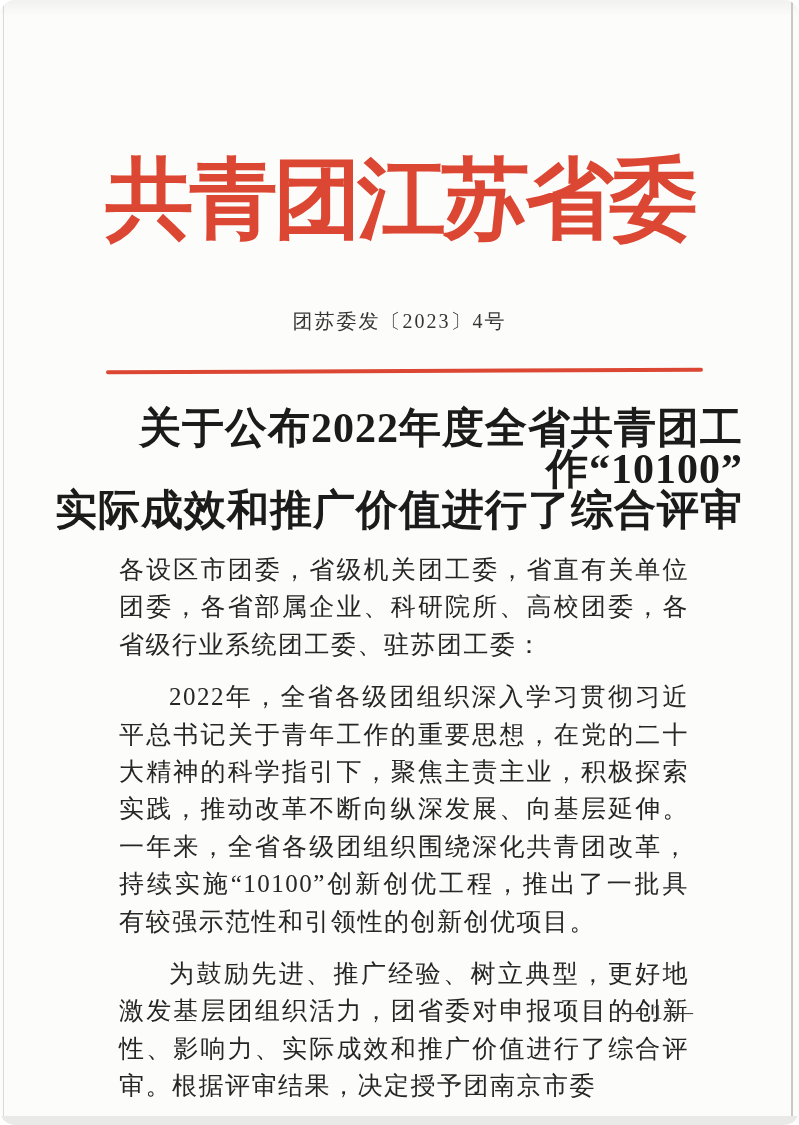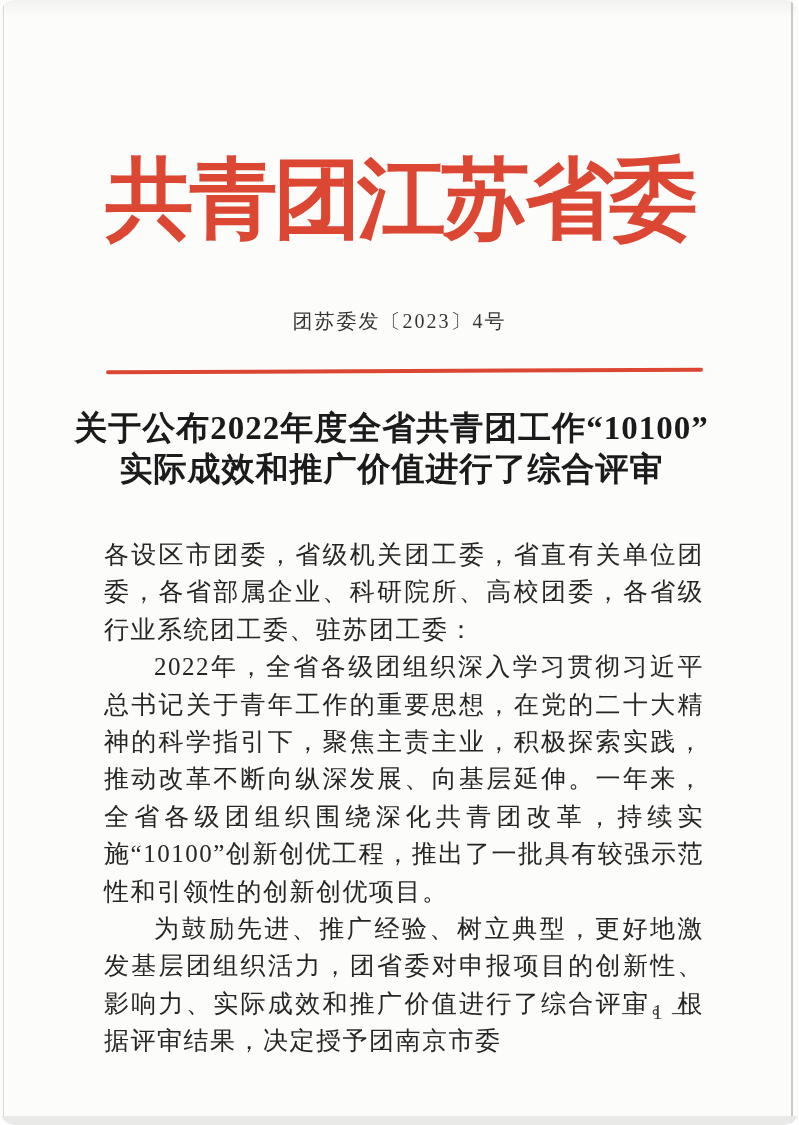--- a/index.html
+++ b/index.html
@@ -52,40 +52,40 @@
     height: 4px;
     border-radius: 2px;
     background: var(--accent, #dc4733);
     transform: rotate(-0.25deg);
   }
   .doc-title {
     position: absolute;
     top: 408px;
     left: 40px;
     right: 56px;
-    text-align: center;
-    font-size: 33px;
+    text-align: right;
+    font-size: 42px;
     line-height: 41px;
     font-weight: bold;
     color: #1b1b1b;
     letter-spacing: 1px;
   }
   .body-text {
     position: absolute;
     top: 536px;
     left: 104px;
     width: 600px;
     font-size: 25px;
     line-height: 37.4px;
     color: #262626;
     text-align: justify;
     letter-spacing: 1.5px;
   }
   .body-text p {
-    margin: 0;
+    margin: 15px;
   }
   .body-text p.indent {
     text-indent: 2em;
   }
   .page-number {
     position: absolute;
     top: 1000px;
     left: 622px;
     font-size: 21px;
     line-height: 24px;

